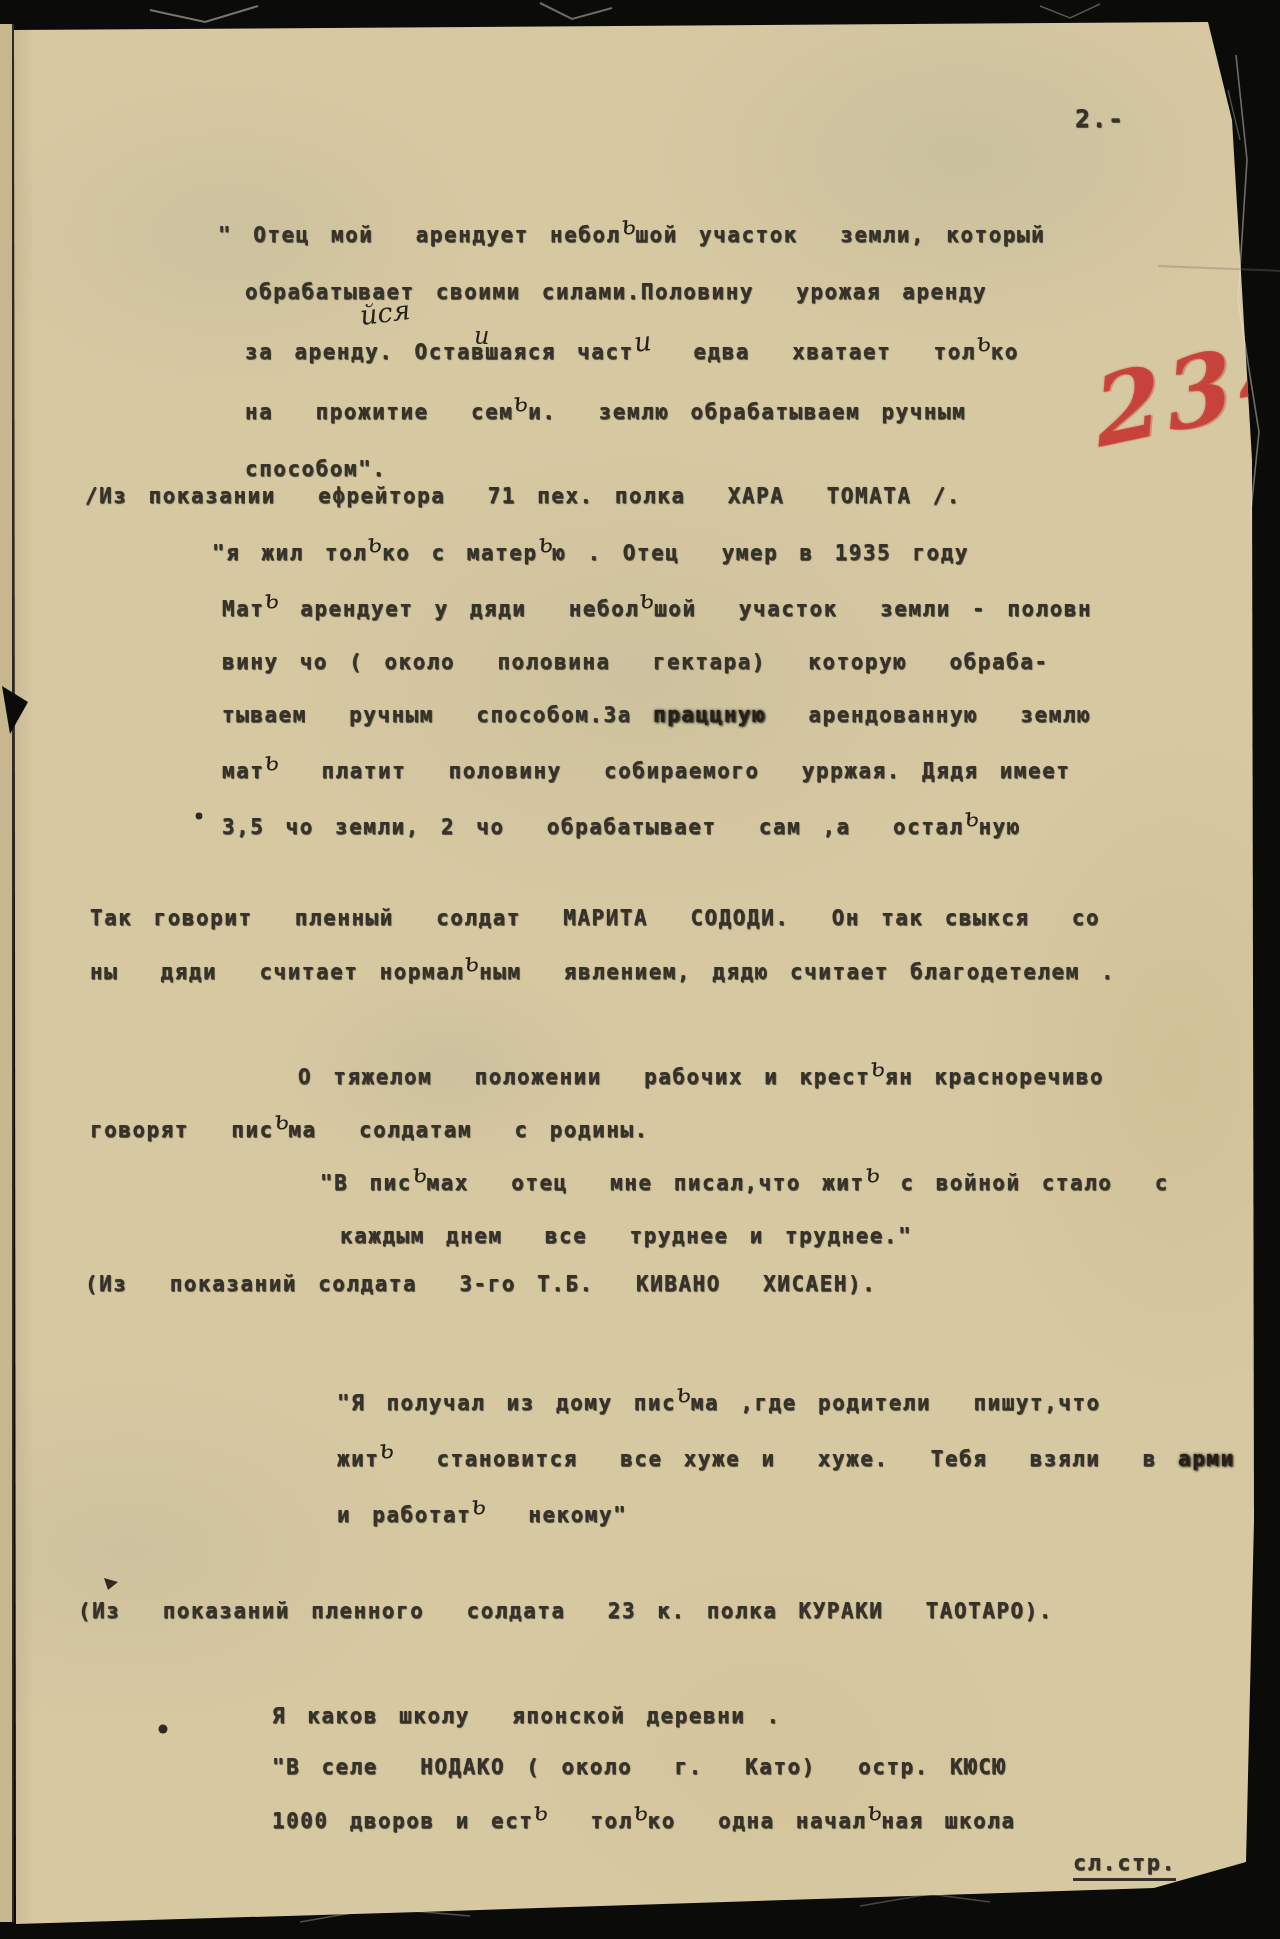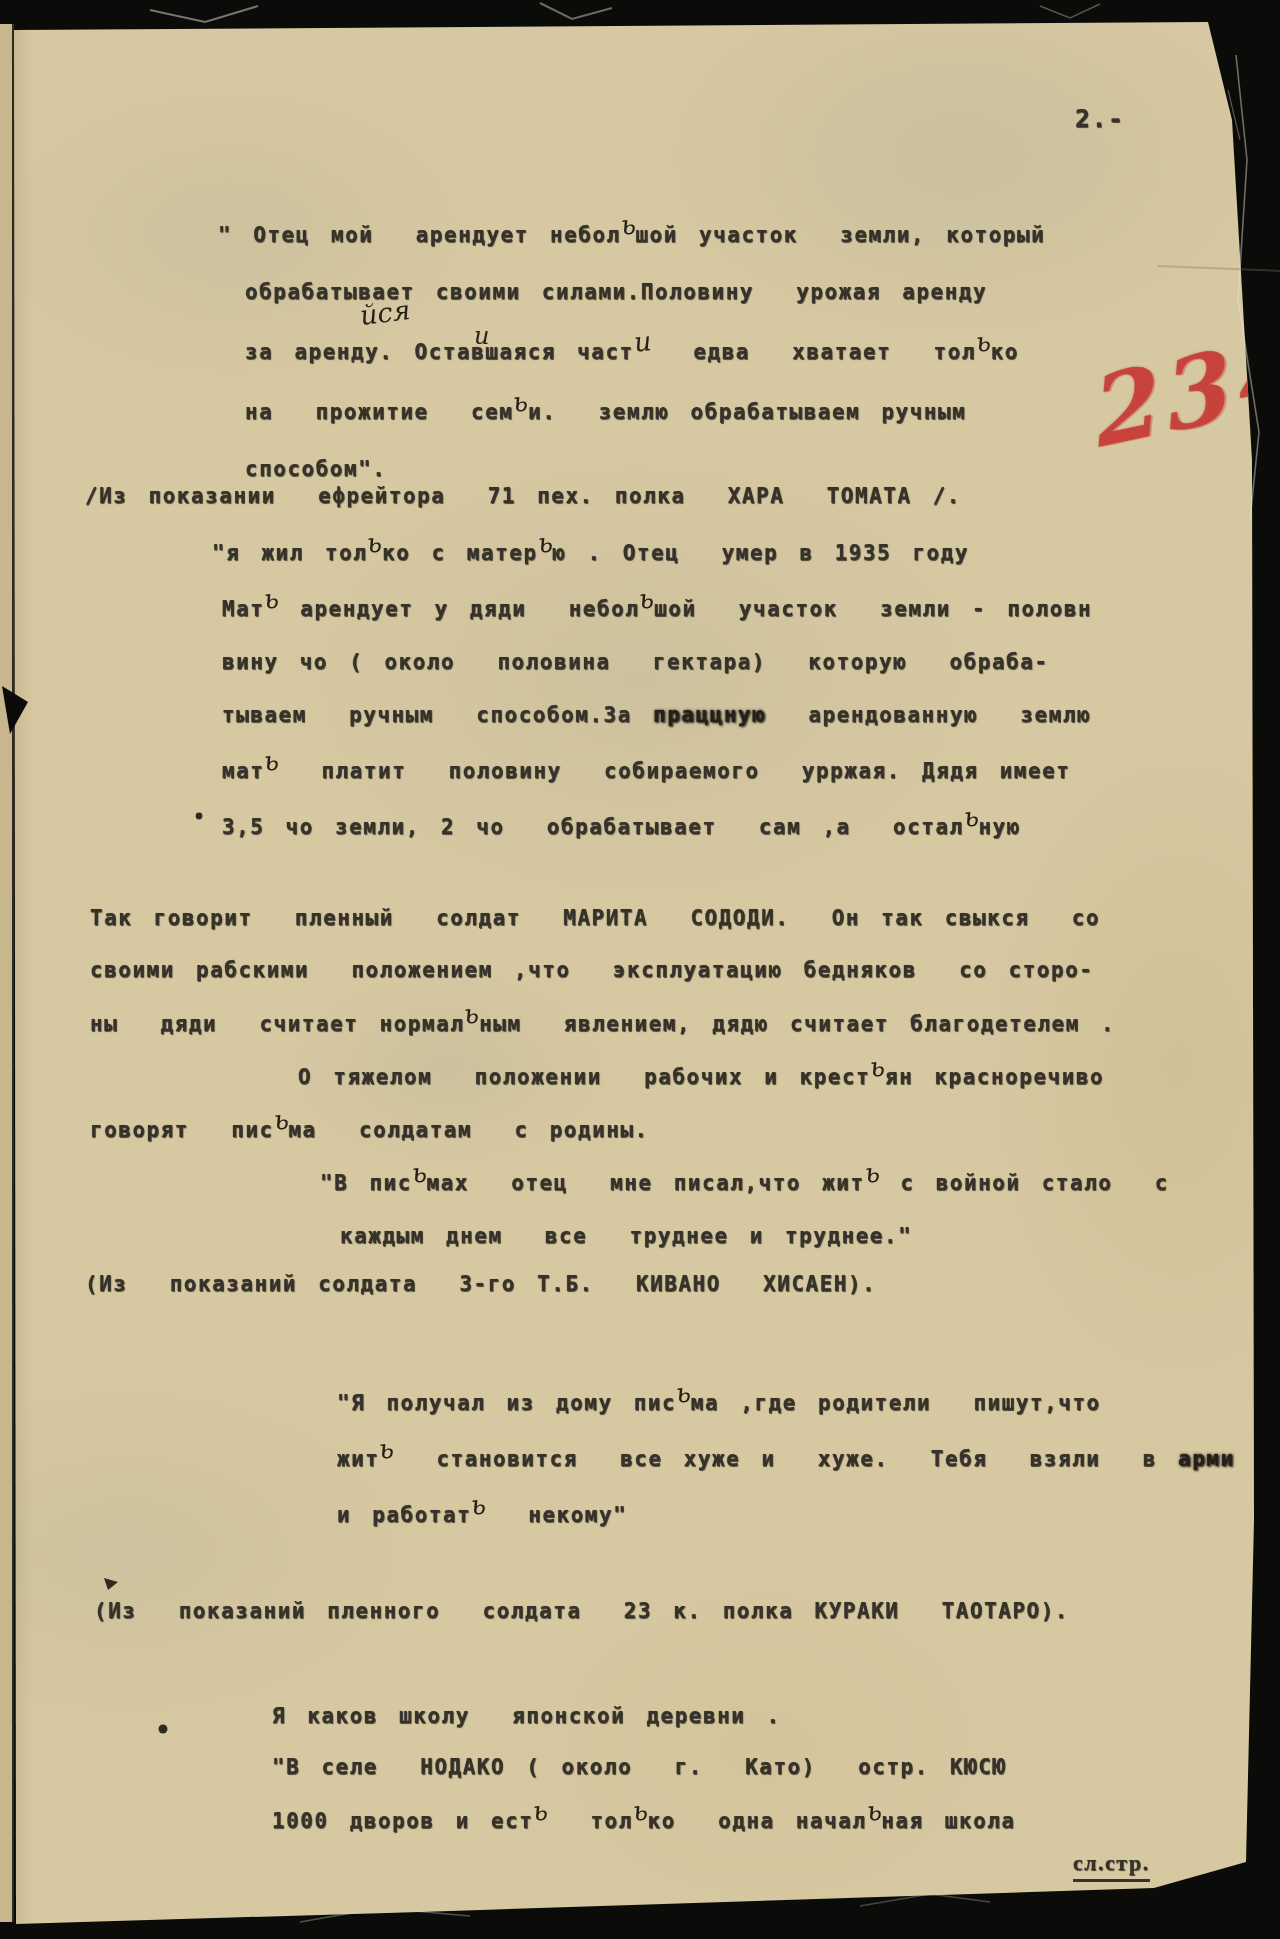--- a/index.html
+++ b/index.html
@@ -35,32 +35,32 @@
   .p-attr1{left:85px;top:471px;line-height:50px;}
   .p-quote2{left:222px;top:524px;line-height:53px;}
   .p-quote2 .line:first-child{margin-left:-10px;}
   .p-body1{left:90px;top:892px;line-height:52px;}
   .p-indent1{left:298px;top:1049px;line-height:52px;}
   .p-body2{left:90px;top:1102px;line-height:52px;}
   .p-quote3{left:340px;top:1154px;line-height:53px;}
   .p-quote3 .line:first-child{margin-left:-20px;}
   .p-attr2{left:85px;top:1259px;line-height:50px;}
   .p-quote4{left:337px;top:1374px;line-height:53px;}
-  .p-attr3{left:94px;top:1586px;line-height:50px;text-align:center;}
+  .p-attr3{left:78px;top:1586px;line-height:50px;text-align:center;}
   .p-village{left:272px;top:1691px;line-height:51px;}
   
   .hw{display:inline-block;font-family:"DejaVu Serif",serif;font-style:italic;
     font-weight:400;font-size:27px;color:#262219;letter-spacing:0;
     transform:translateY(-8px) rotate(-6deg);text-shadow:none;}
   
   .smudge{color:#241f18;text-shadow:0 0 3px rgba(36,31,24,.95),1.5px 1px 2px rgba(36,31,24,.9);}
   
   .page-number{position:absolute;left:1075px;top:104px;font-size:25px;}
   .footer-mark{position:absolute;left:1073px;top:1850px;font-size:22px;
-    border-bottom:3px solid #36322a;padding-bottom:3px;font-family:Liberation Serif, serif;}
+    border-bottom:3px solid #36322a;padding-bottom:3px;}
   .hw-overlay{position:absolute;font-family:"DejaVu Serif",serif;font-style:italic;
     font-weight:400;color:#262219;}
   .hw-insert-above{left:360px;top:297px;font-size:27px;transform:rotate(-7deg);}
   .hw-insert-inline{left:474px;top:322px;font-size:24px;}
   .stamp-red{position:absolute;left:1093px;top:334px;
     font-family:"DejaVu Serif",serif;font-style:italic;font-weight:bold;
     font-size:96px;color:rgba(198,62,55,.88);letter-spacing:6px;
     transform:rotate(-12deg) skewX(-6deg);
     text-shadow:0 0 2px rgba(198,62,55,.55),2px 1px 0 rgba(198,62,55,.35);}
   .decor{position:absolute;left:0;top:0;pointer-events:none;}
@@ -90,21 +90,20 @@
         <div class="para p-quote2">
           <div class="typed line">"я жил тол<span class="hw">ь</span>ко с матер<span class="hw">ь</span>ю . Отец  умер в 1935 году</div>
           <div class="typed line">Мат<span class="hw">ь</span> арендует у дяди  небол<span class="hw">ь</span>шой  участок  земли - половн</div>
           <div class="typed line">вину чо ( около  половина  гектара)  которую  обраба-</div>
           <div class="typed line">тываем  ручным  способом.За <span class="smudge">праццную</span>  арендованную  землю</div>
           <div class="typed line">мат<span class="hw">ь</span>  платит  половину  собираемого  урржая. Дядя имеет</div>
           <div class="typed line">3,5 чо земли, 2 чо  обрабатывает  сам ,а  остал<span class="hw">ь</span>ную</div>
         </div>
         <div class="para p-body1">
           <div class="typed line">Так говорит  пленный  солдат  МАРИТА  СОДОДИ.  Он так свыкся  со</div>
-          <div class="typed line">своими рабскими  положением ,что  эксплуатацию бедняков  со сторо-</div>
           <div class="typed line">ны  дяди  считает нормал<span class="hw">ь</span>ным  явлением, дядю считает благодетелем .</div>
         </div>
         <div class="para p-indent1">
           <div class="typed line">О тяжелом  положении  рабочих и крест<span class="hw">ь</span>ян красноречиво</div>
         </div>
         <div class="para p-body2">
           <div class="typed line">говорят  пис<span class="hw">ь</span>ма  солдатам  с родины.</div>
         </div>
         <div class="para p-quote3">
           <div class="typed line">"В пис<span class="hw">ь</span>мах  отец  мне писал,что жит<span class="hw">ь</span> с войной стало  с</div>

